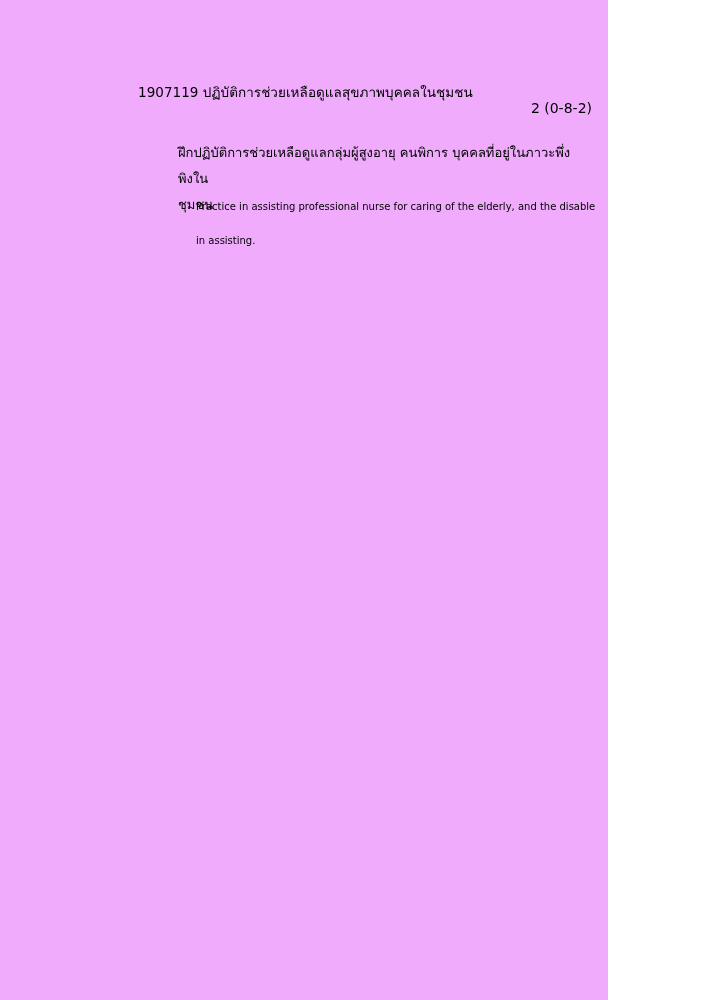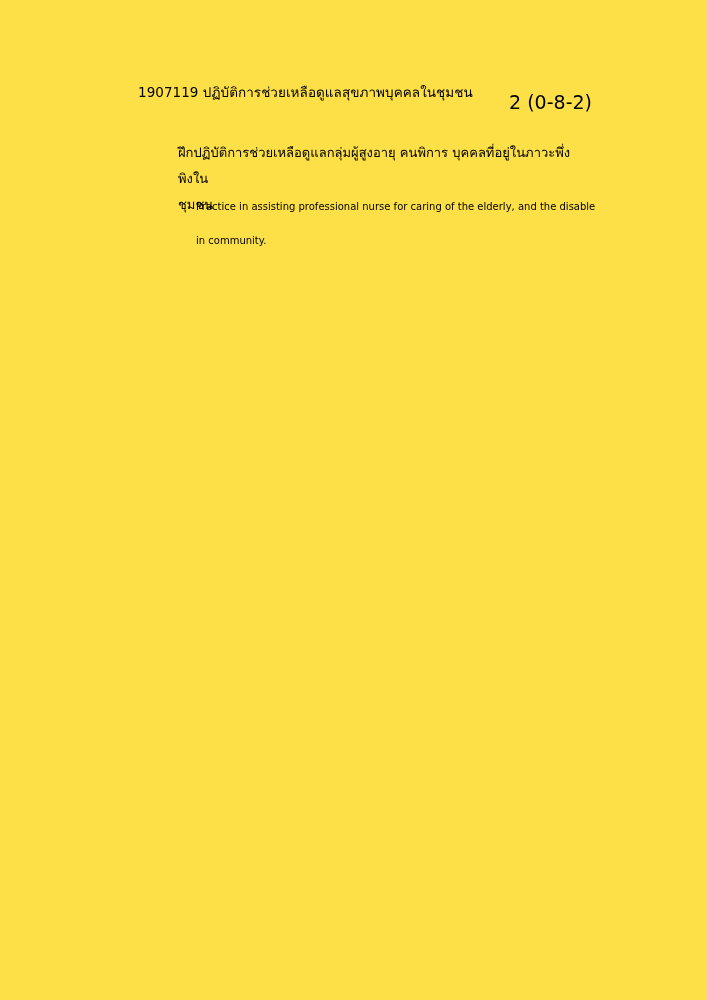--- a/index.html
+++ b/index.html
@@ -10,23 +10,23 @@
   body {
     width: 707px;
     height: 1000px;
     position: relative;
     font-family: "DejaVu Sans", sans-serif;
     color: #000000;
     overflow: hidden;
   }
   .page {
     position: relative;
-    width: 707px;
+    width: 608px;
     height: 1000px;
-    background: #fde047;
+    background: #f0abfc;
   }
   .course-block {
     position: absolute;
     left: 0;
     top: 82px;
     width: 707px;
   }
   .course-header-row {
     position: relative;
     display: block;
@@ -39,22 +39,22 @@
     left: 138px;
     top: 0;
     font-size: 13.5px;
     line-height: 20px;
     letter-spacing: 0.05px;
     white-space: nowrap;
   }
   .course-credits {
     position: absolute;
     right: 115px;
-    top: 10px;
-    font-size: 19px;
+    top: 16px;
+    font-size: 14px;
     line-height: 20px;
     white-space: nowrap;
   }
   .course-english-title {
     position: absolute;
     left: 196px;
     top: 32px;
     font-size: 13.5px;
     line-height: 20px;
     white-space: nowrap;
@@ -89,18 +89,18 @@
     </div>
 
 
     <div class="desc-thai">
       <span>ฝึกปฏิบัติการช่วยเหลือดูแลกลุ่มผู้สูงอายุ คนพิการ บุคคลที่อยู่ในภาวะพึ่งพิงใน</span><br>
       <span>ชุมชน</span>
     </div>
 
     <div class="desc-eng">
       <span>Practice in assisting professional nurse for caring of the elderly, and the disable</span><br>
-      <span>in community.</span>
+      <span>in assisting.</span>
     </div>
 
   </div>
 
 </div>
 
 </body></html>

